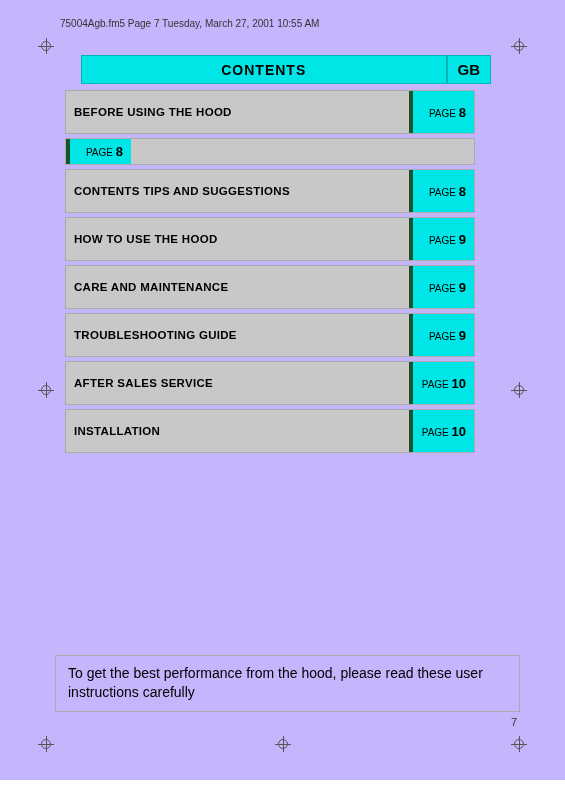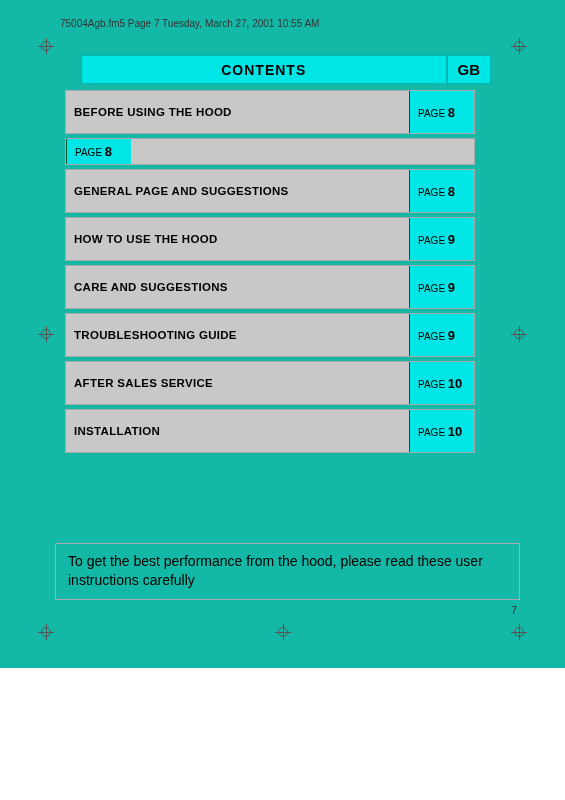--- a/index.html
+++ b/index.html
@@ -8,22 +8,22 @@
       width: 565px;
       height: 800px;
       background: #ffffff;
       font-family: Arial, Helvetica, sans-serif;
       position: relative;
       overflow: hidden;
     }
 
     .page-container {
       width: 565px;
-      height: 668px;
-      background: #14b8a6;
+      height: 780px;
+      background: #c4b5fd;
       position: relative;
     }
 
     
     .file-info {
       position: absolute;
       top: 18px;
       left: 60px;
       font-size: 10px;
       color: #333;
@@ -137,23 +137,23 @@
       font-weight: bold;
       color: #000;
       letter-spacing: 0.3px;
     }
 
     .toc-page {
       background: #00e5e5;
       padding: 5px 8px;
       display: flex;
       align-items: center;
-      justify-content: flex-start;
+      justify-content: flex-end;
       min-width: 65px;
-      border-left: 1px solid #14532d;
+      border-left: 4px solid #14532d;
     }
 
     .toc-page-text {
       font-size: 11px;
       color: #000;
       white-space: nowrap;
     }
 
     .toc-page-text .page-word {
       font-weight: normal;
@@ -228,41 +228,41 @@
     </div>
         <div class="toc-row">
       <div class="toc-page">
         <span class="toc-page-text">
           <span class="page-word">PAGE </span><span class="page-num">8</span>
         </span>
       </div>
     </div>
         <div class="toc-row">
       <div class="toc-label">
-        <span>GENERAL PAGE AND SUGGESTIONS</span>
+        <span>CONTENTS TIPS AND SUGGESTIONS</span>
       </div>
       <div class="toc-page">
         <span class="toc-page-text">
           <span class="page-word">PAGE </span><span class="page-num">8</span>
         </span>
       </div>
     </div>
         <div class="toc-row">
       <div class="toc-label">
         <span>HOW TO USE THE HOOD</span>
       </div>
       <div class="toc-page">
         <span class="toc-page-text">
           <span class="page-word">PAGE </span><span class="page-num">9</span>
         </span>
       </div>
     </div>
         <div class="toc-row">
       <div class="toc-label">
-        <span>CARE AND SUGGESTIONS</span>
+        <span>CARE AND MAINTENANCE</span>
       </div>
       <div class="toc-page">
         <span class="toc-page-text">
           <span class="page-word">PAGE </span><span class="page-num">9</span>
         </span>
       </div>
     </div>
         <div class="toc-row">
       <div class="toc-label">
         <span>TROUBLESHOOTING GUIDE</span>

